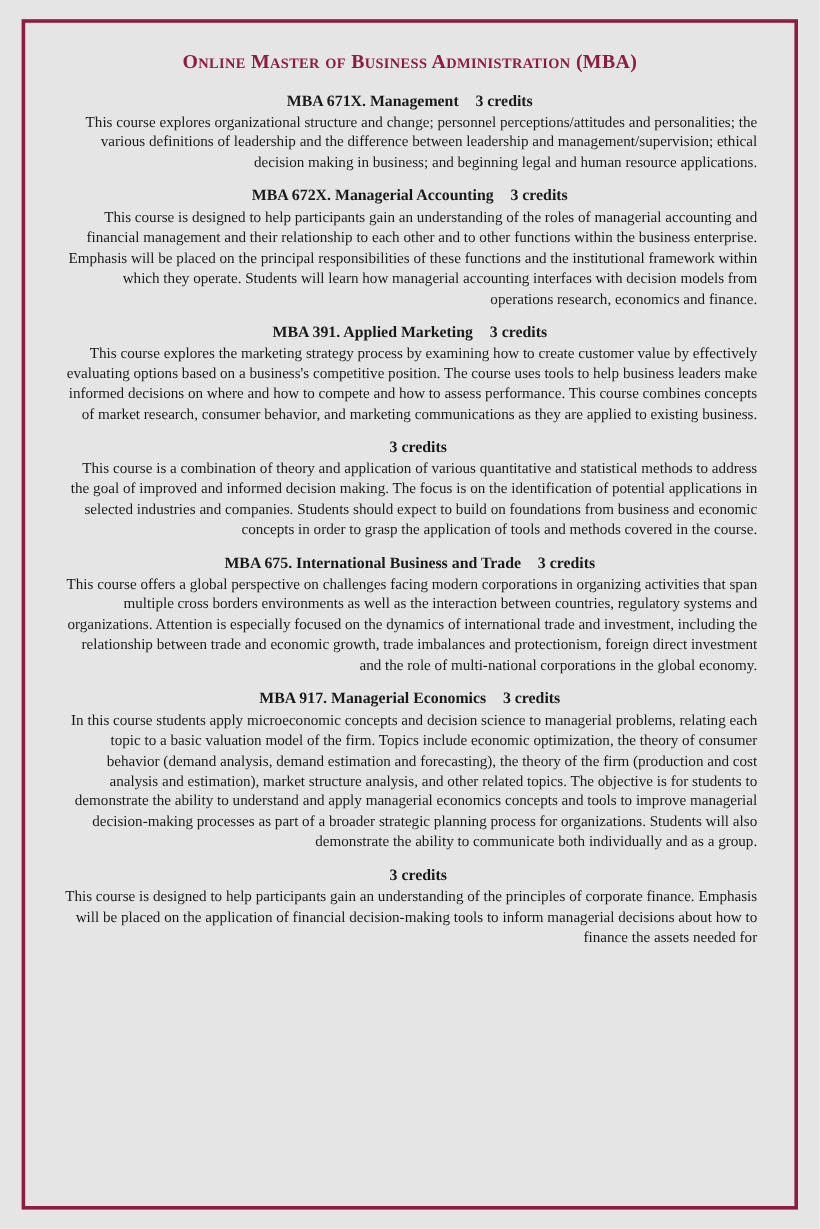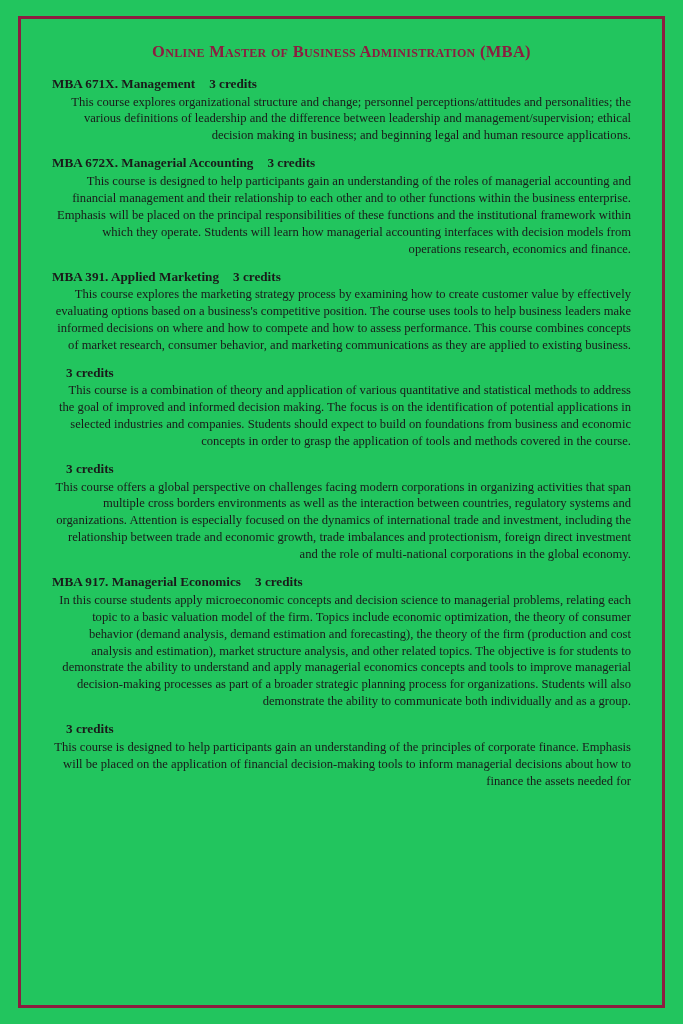--- a/index.html
+++ b/index.html
@@ -13,21 +13,21 @@
     font-family: "Liberation Serif", serif;
     color: #1a1a1a;
     overflow: hidden;
   }
   .page {
     position: relative;
     width: 683px;
     height: 1024px;
     box-sizing: border-box;
     padding: 16px 18px;
-    background: #22c55e;
+    background: #e5e5e5;
   }
   .page-border {
     position: absolute;
     top: 16px;
     left: 18px;
     right: 18px;
     bottom: 16px;
     border: 3px solid #8c1d40;
     pointer-events: none;
   }
@@ -46,21 +46,21 @@
     font-variant: small-caps;
     letter-spacing: 0.3px;
     margin: 8px 0 14px 0;
     white-space: nowrap;
   }
   .course {
     margin-bottom: 11px;
   }
   .course-head {
     display: flex;
-    justify-content: flex-start;
+    justify-content: center;
     align-items: baseline;
     font-weight: bold;
     font-size: 13.2px;
     line-height: 1.25;
     margin-bottom: 1px;
   }
   .course-title {
     font-weight: bold;
   }
   .course-credits {
@@ -110,20 +110,21 @@
 
     <div class="course">
       <div class="course-head">
         <span class="course-credits">3 credits</span>
       </div>
       <p class="course-desc">This course is a combination of theory and application of various quantitative and statistical methods to address the goal of improved and informed decision making. The focus is on the identification of potential applications in selected industries and companies. Students should expect to build on foundations from business and economic concepts in order to grasp the application of tools and methods covered in the course.</p>
     </div>
 
     <div class="course">
       <div class="course-head">
+        <span class="course-title">MBA 675. International Business and Trade</span>
         <span class="course-credits">3 credits</span>
       </div>
       <p class="course-desc">This course offers a global perspective on challenges facing modern corporations in organizing activities that span multiple cross borders environments as well as the interaction between countries, regulatory systems and organizations. Attention is especially focused on the dynamics of international trade and investment, including the relationship between trade and economic growth, trade imbalances and protectionism, foreign direct investment and the role of multi-national corporations in the global economy.</p>
     </div>
 
     <div class="course">
       <div class="course-head">
         <span class="course-title">MBA 917. Managerial Economics</span>
         <span class="course-credits">3 credits</span>
       </div>

